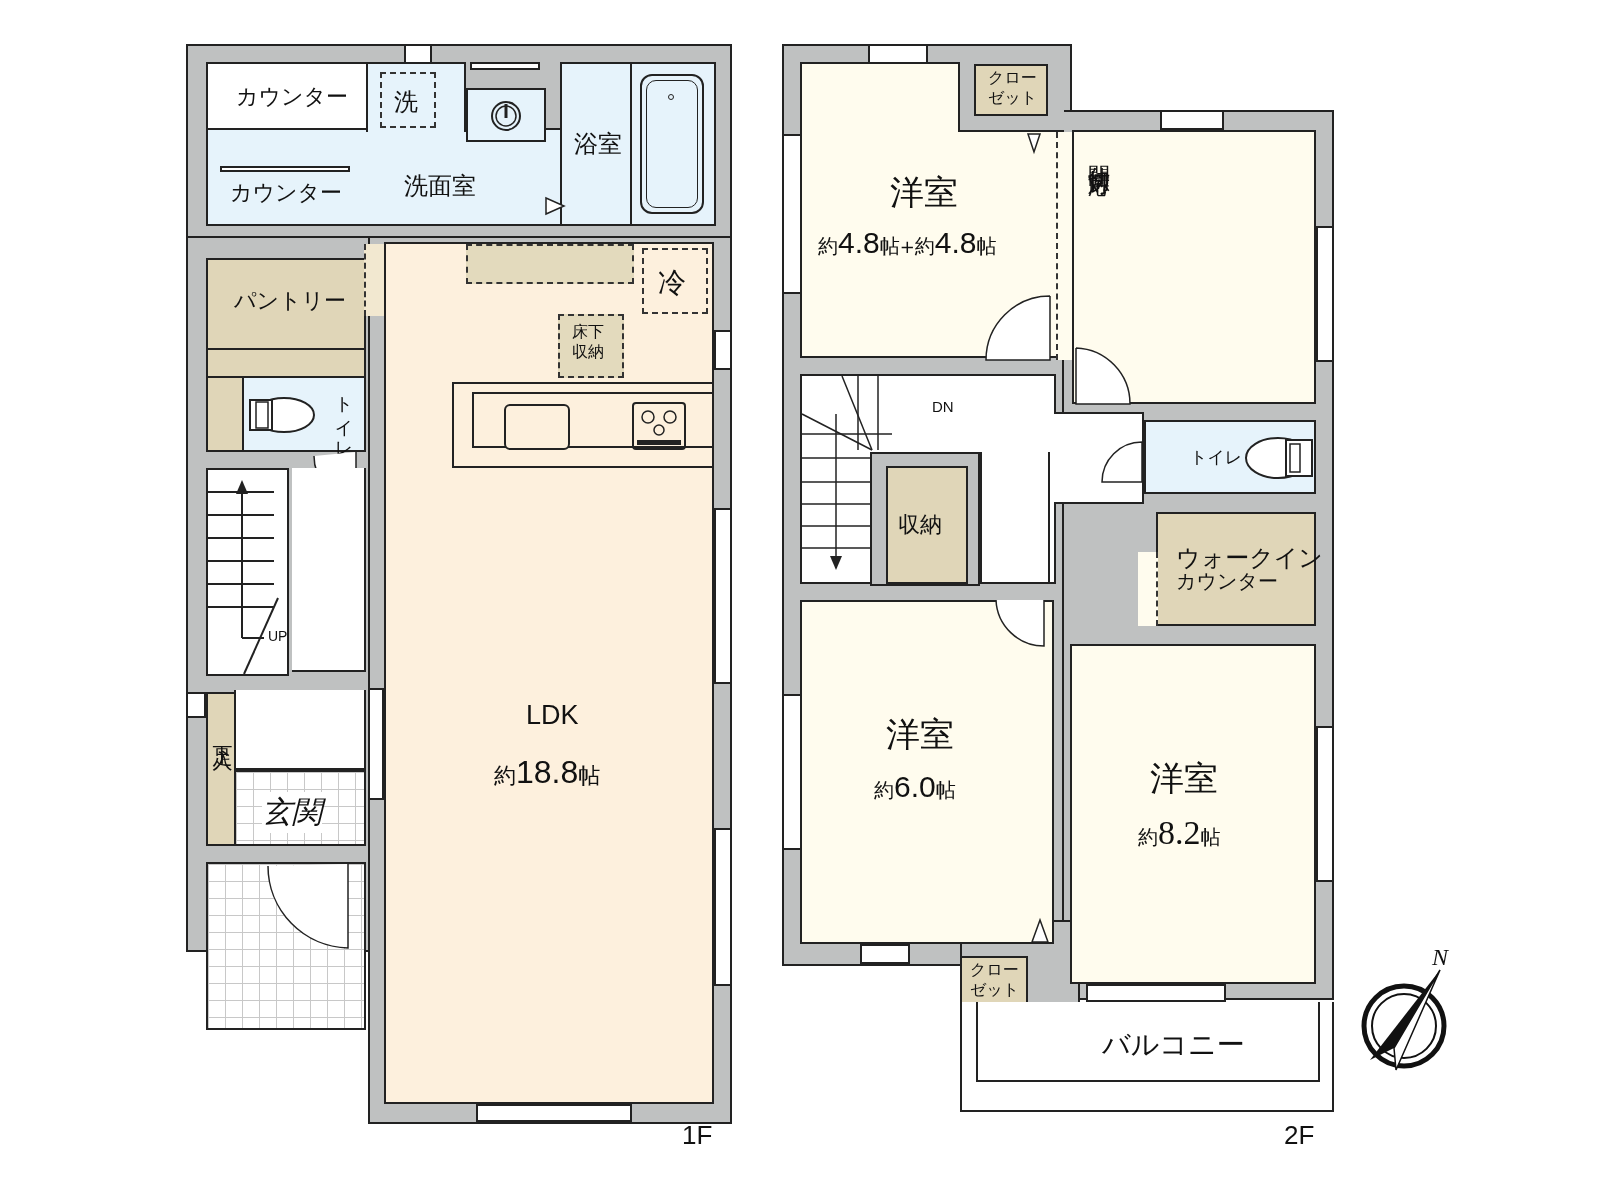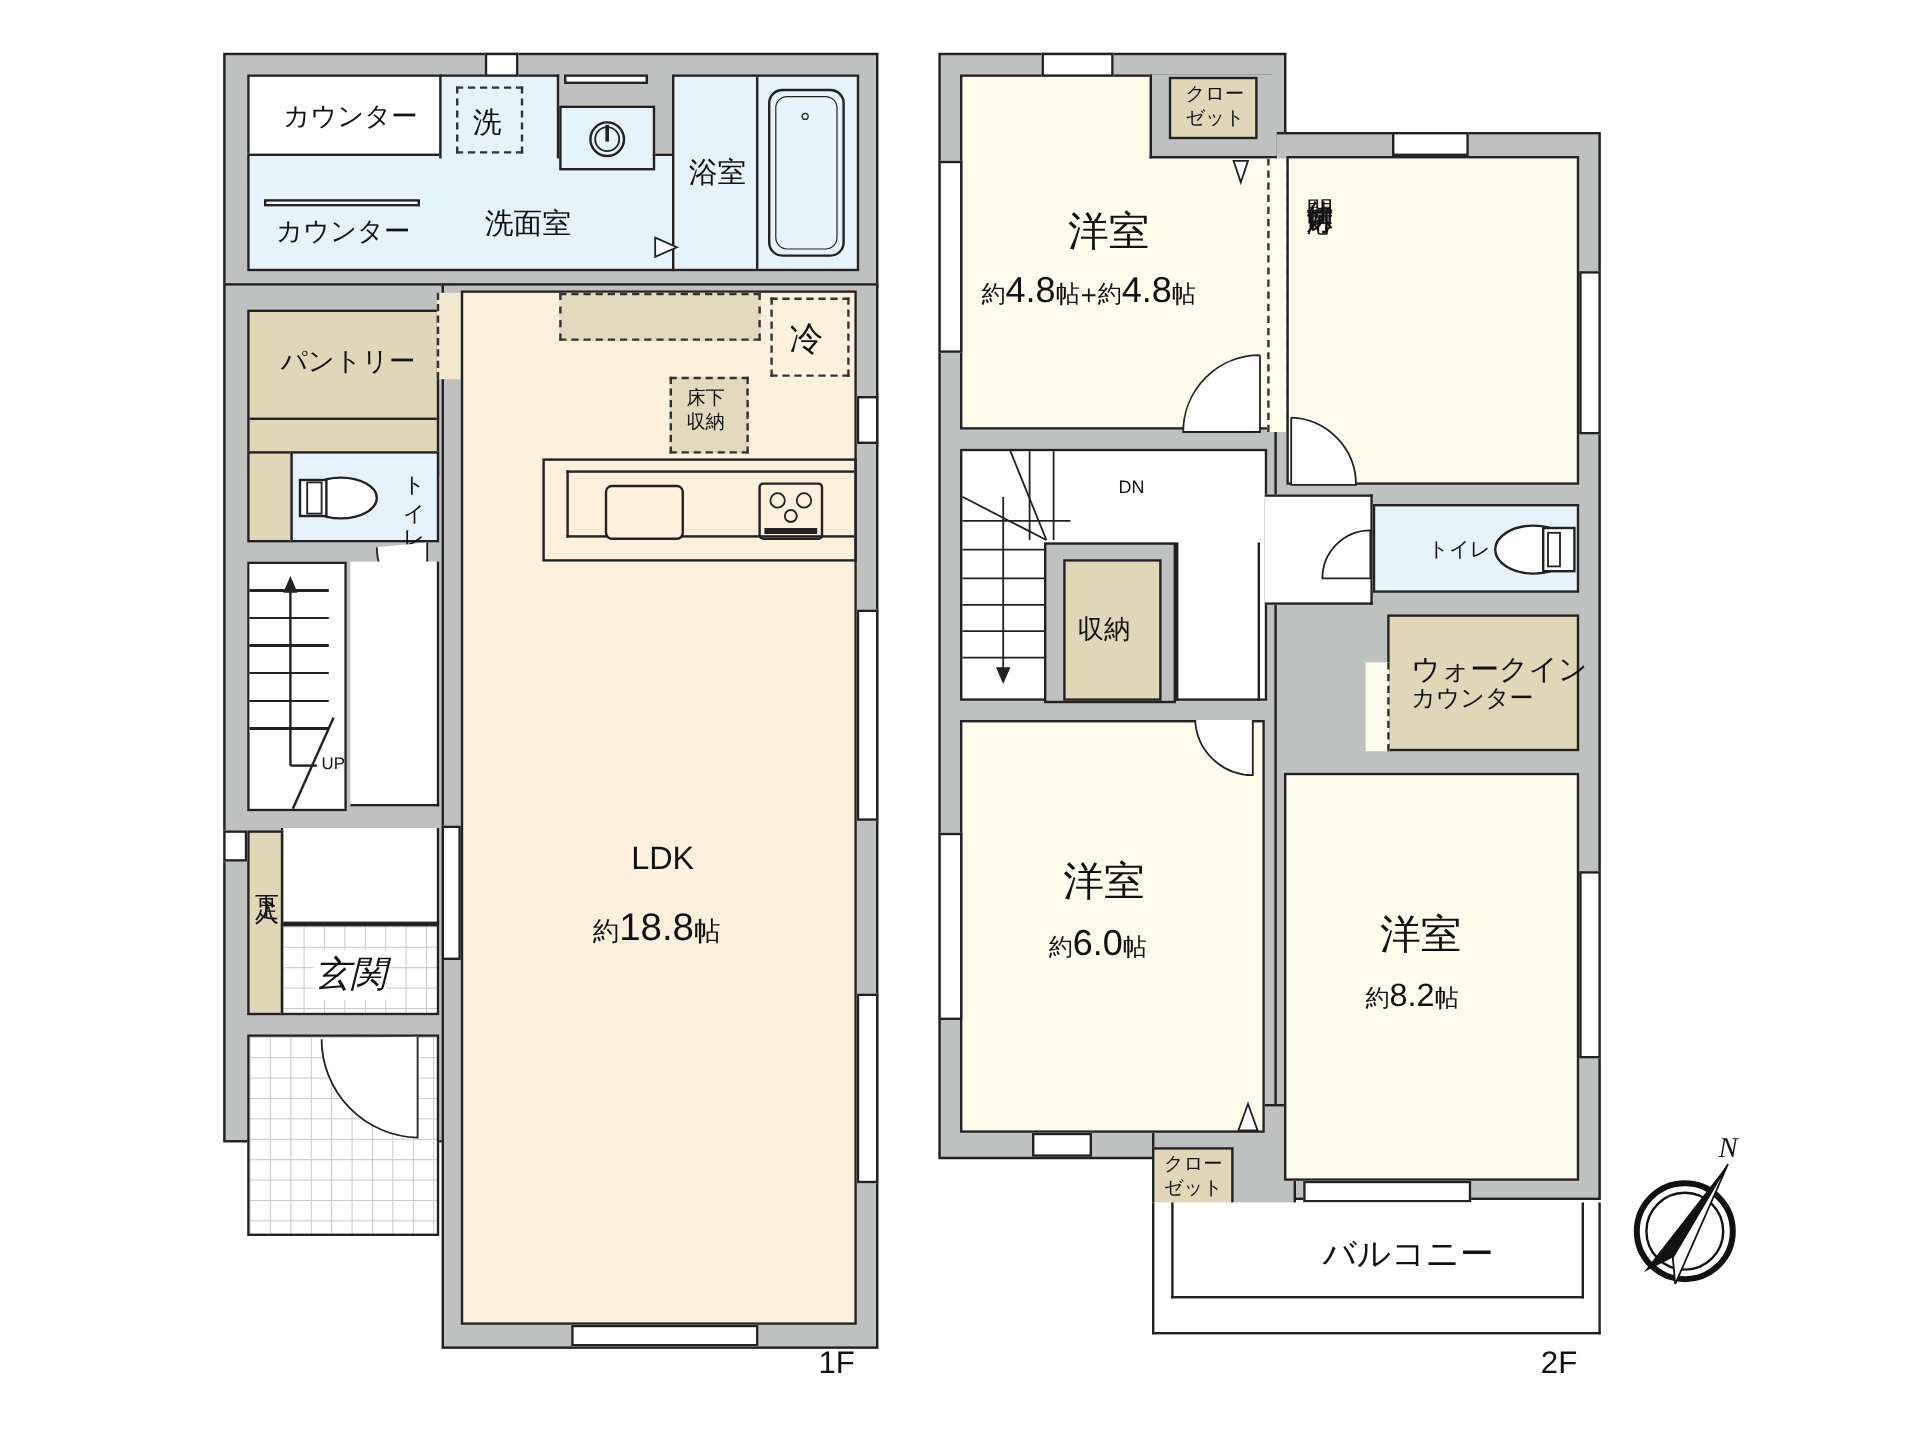--- a/index.html
+++ b/index.html
@@ -248,21 +248,21 @@
   <div class="win" style="left:782px;top:694px;width:20px;height:156px;"></div>
   <div class="win" style="left:860px;top:944px;width:50px;height:20px;"></div>
   <div class="room store" style="left:960px;top:956px;width:68px;height:50px;">
     <span class="lbl" style="left:8px;top:2px;font-size:16px;line-height:20px;">クロー</span>
     <span class="lbl" style="left:8px;top:22px;font-size:16px;line-height:20px;">ゼット</span>
   </div>
 
   <div class="room yo" style="left:1070px;top:644px;width:246px;height:340px;">
     <span class="lbl" style="left:78px;top:110px;font-size:34px;">洋室</span>
     <div class="lbl" style="left:66px;top:168px;">
-      <span style="font-size:20px;">約</span><span style="font-size:27px;font-family:Liberation Sans, sans-serif;">8.2</span><span style="font-size:20px;">帖</span>
+      <span style="font-size:20px;">約</span><span style="font-size:34px;font-family:Liberation Serif, serif;">8.2</span><span style="font-size:20px;">帖</span>
     </div>
   </div>
   <div class="win" style="left:1316px;top:726px;width:18px;height:156px;"></div>
   <div class="win" style="left:1086px;top:984px;width:140px;height:18px;"></div>
 
   <div class="abs" style="left:960px;top:1002px;width:374px;height:110px;border:2px solid #222;border-top:none;background:#fff;">
     <div class="abs" style="left:14px;top:0;width:344px;height:80px;border:2px solid #222;border-top:none;"></div>
     <span class="lbl" style="left:140px;top:24px;font-size:28px;">バルコニー</span>
   </div>
   <div class="floor-label" style="left:1284px;top:1120px;">2F</div>

